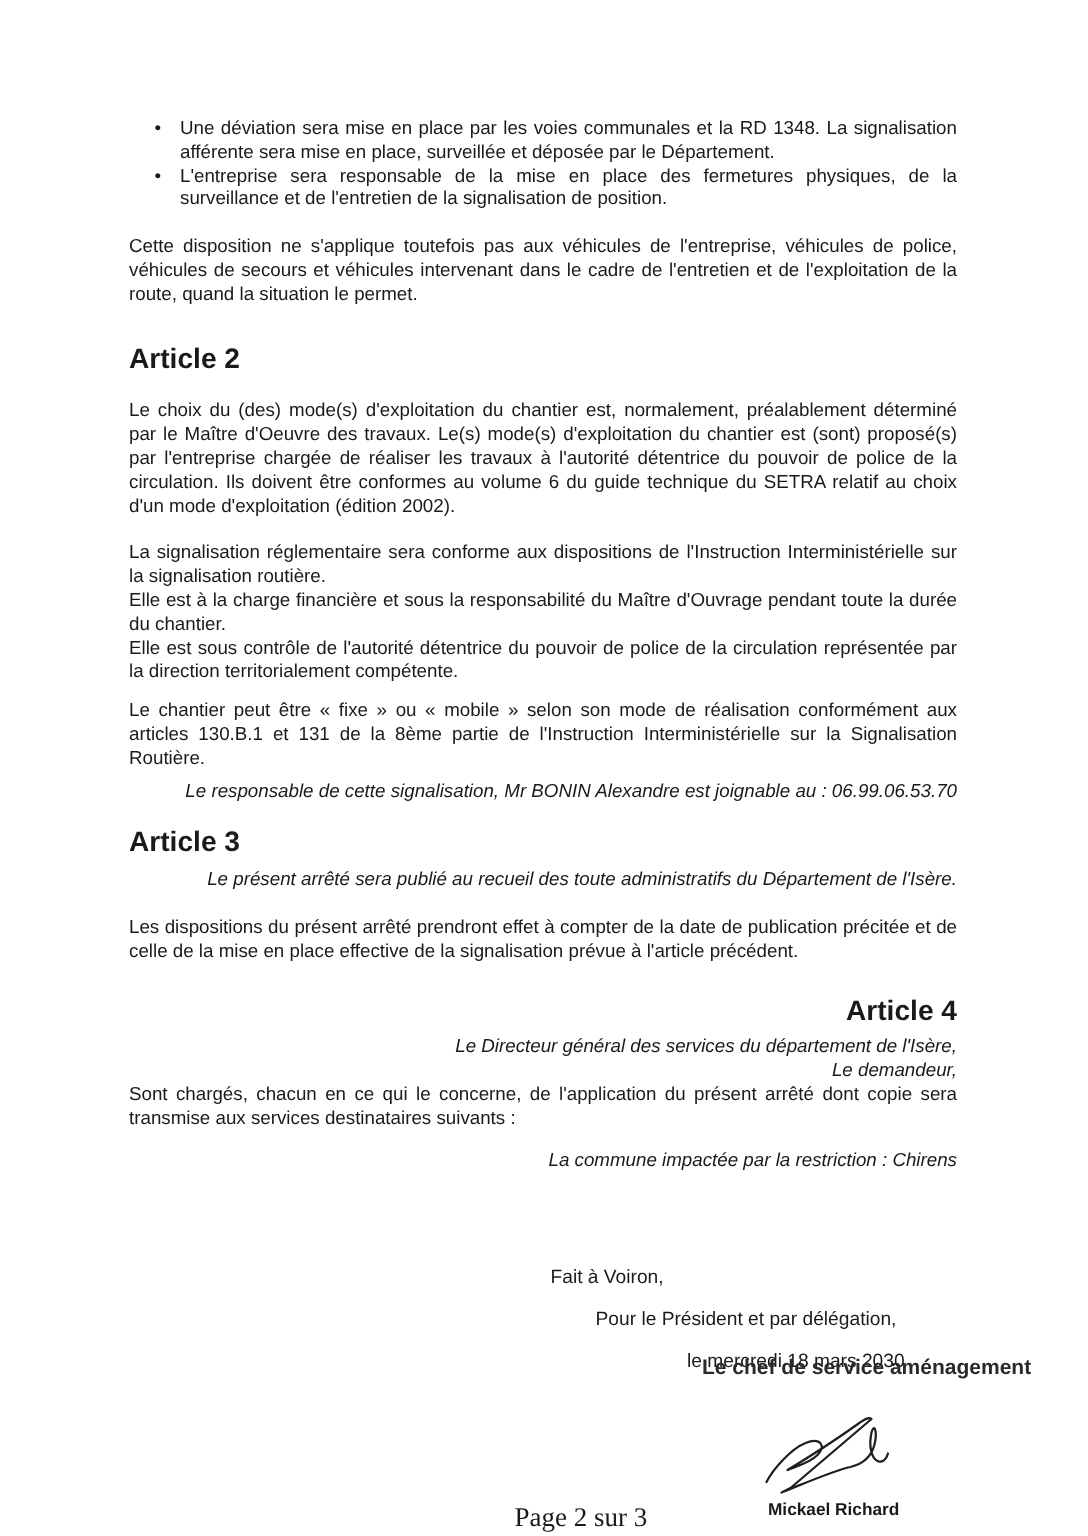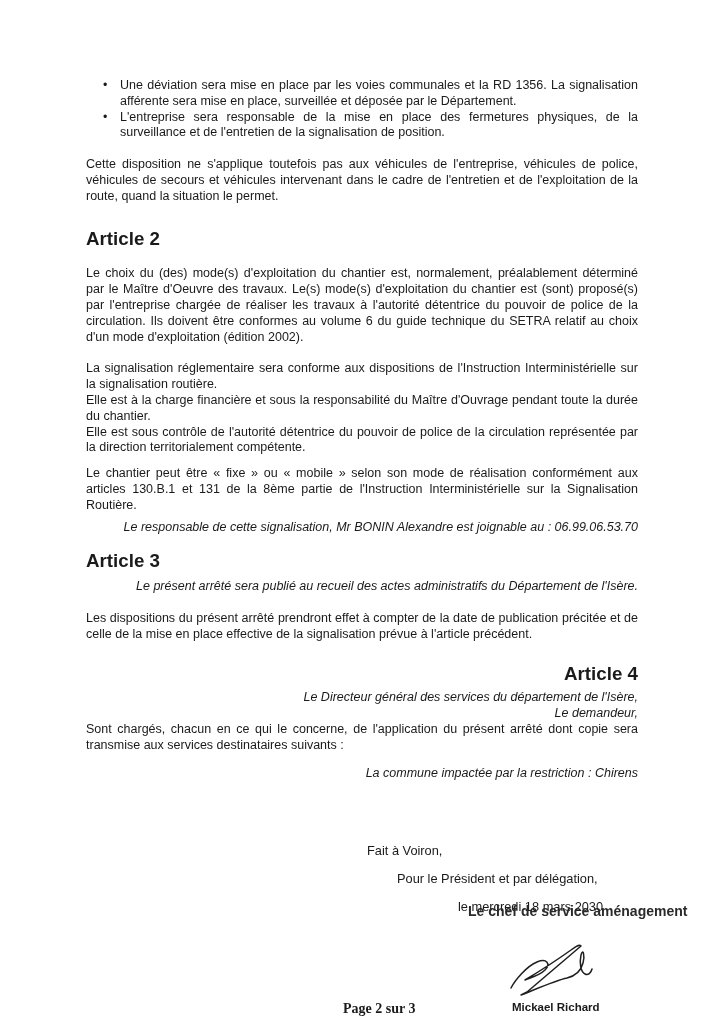--- a/index.html
+++ b/index.html
@@ -80,36 +80,35 @@
     top: 1001px;
     font-size: 11.5px;
     font-weight: bold;
     white-space: nowrap;
   }
   .page-footer {
     position: absolute;
     left: 343px;
     top: 1001px;
     font-family: "Liberation Serif", serif;
-    font-size: 14px;
+    font-size: 18px;
     white-space: nowrap;
-    font-weight: bold;
   }
 </style>
 </head>
 <body>
 
 <div class="page">
 
   <div class="content">
 
     <div class="bullet-list">
       <div class="bullet-item">
         <span class="bullet-glyph">•</span>
-        <span>Une déviation sera mise en place par les voies communales et la RD 1356. La signalisation afférente sera mise en place, surveillée et déposée par le Département.</span>
+        <span>Une déviation sera mise en place par les voies communales et la RD 1348. La signalisation afférente sera mise en place, surveillée et déposée par le Département.</span>
       </div>
       <div class="bullet-item">
         <span class="bullet-glyph">•</span>
         <span>L'entreprise sera responsable de la mise en place des fermetures physiques, de la surveillance et de l'entretien de la signalisation de position.</span>
       </div>
     </div>
 
     <div style="height:16px"></div>
 
     <p class="para">Cette disposition ne s'applique toutefois pas aux véhicules de l'entreprise, véhicules de police, véhicules de secours et véhicules intervenant dans le cadre de l'entretien et de l'exploitation de la route, quand la situation le permet.</p>
@@ -120,21 +119,21 @@
     <div class="block">
       <p class="para tight">La signalisation réglementaire sera conforme aux dispositions de l'Instruction Interministérielle sur la signalisation routière.</p>
       <p class="para tight">Elle est à la charge financière et sous la responsabilité du Maître d'Ouvrage pendant toute la durée du chantier.</p>
       <p class="para tight">Elle est sous contrôle de l'autorité détentrice du pouvoir de police de la circulation représentée par la direction territorialement compétente.</p>
     </div>
 
     <p class="para gap-sm" style="margin-bottom:6px">Le chantier peut être « fixe » ou « mobile » selon son mode de réalisation conformément aux articles 130.B.1 et 131 de la 8ème partie de l'Instruction Interministérielle sur la Signalisation Routière.</p>
     <p class="para line">Le responsable de cette signalisation, Mr BONIN Alexandre est joignable au : 06.99.06.53.70</p>
 
     <h2 class="heading h3">Article 3</h2>
-    <p class="para line">Le présent arrêté sera publié au recueil des actes administratifs du Département de l'Isère.</p>
+    <p class="para line">Le présent arrêté sera publié au recueil des toute administratifs du Département de l'Isère.</p>
     <p class="para">Les dispositions du présent arrêté prendront effet à compter de la date de publication précitée et de celle de la mise en place effective de la signalisation prévue à l'article précédent.</p>
 
     <h2 class="heading h4">Article 4</h2>
     <div class="line">Le Directeur général des services du département de l'Isère,</div>
     <div class="line">Le demandeur,</div>
     <p class="para gap-md" style="margin-bottom:12px">Sont chargés, chacun en ce qui le concerne, de l'application du présent arrêté dont copie sera transmise  aux services destinataires suivants :</p>
     <div class="line">La commune impactée par la restriction : Chirens</div>
 
   </div>
 

